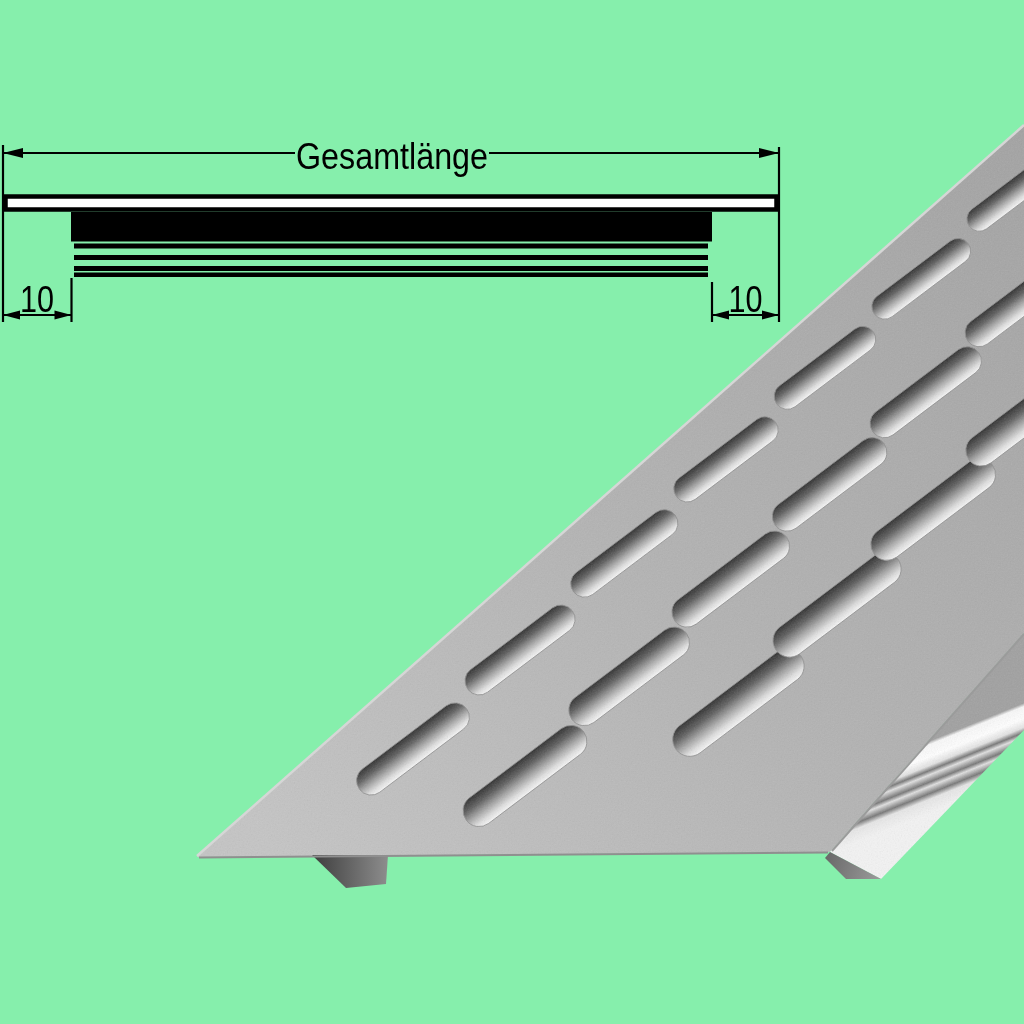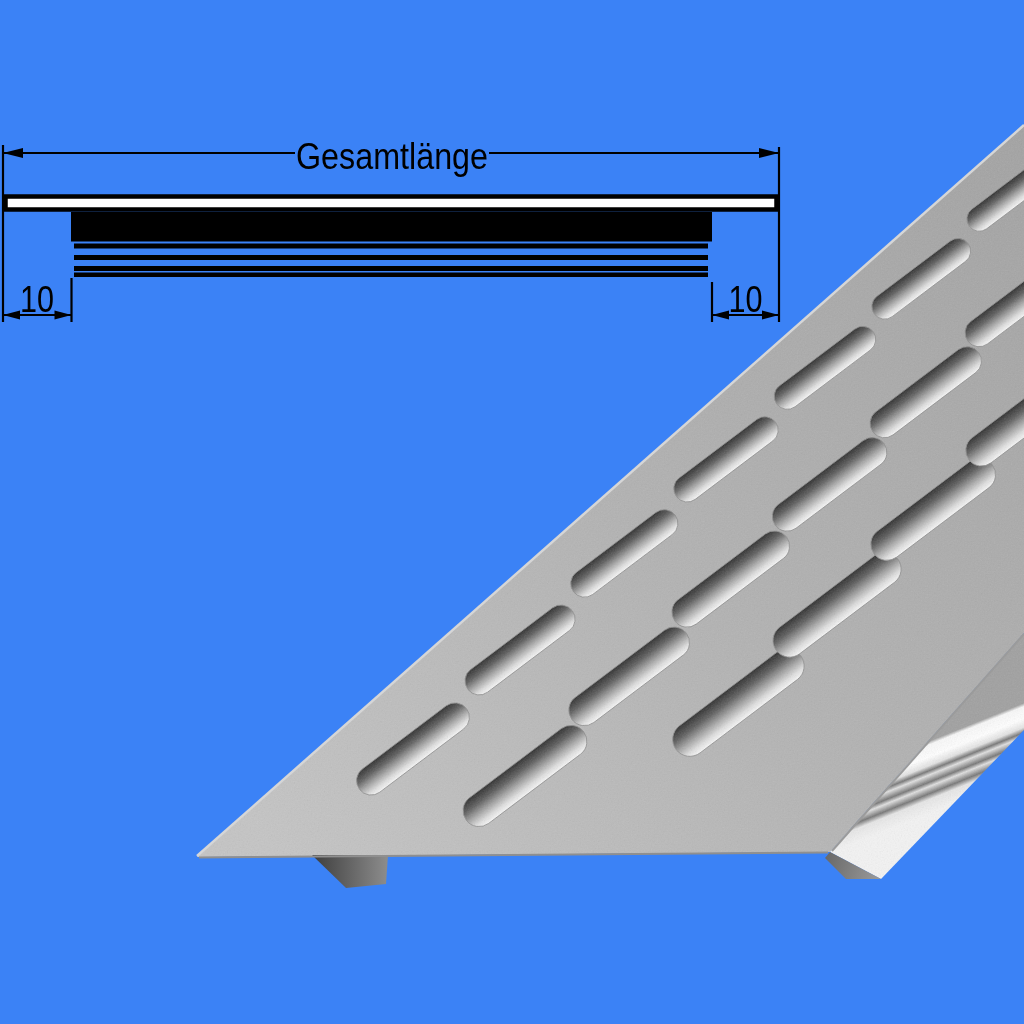--- a/index.html
+++ b/index.html
@@ -4,21 +4,21 @@
 <style>
   html, body {
     margin: 0;
     padding: 0;
     background: #ffffff;
   }
   .canvas {
     position: relative;
     width: 1024px;
     height: 1024px;
-    background: #3b82f6;
+    background: #86efac;
     overflow: hidden;
     font-family: "Liberation Sans", sans-serif;
   }
   svg { display: block; }
   .dim-line   { stroke: #000000; stroke-width: 2.2; fill: none; }
   .dim-arrow  { fill: #000000; stroke: none; }
   .dim-text   { fill: #000000; font-family: "Liberation Sans", sans-serif; }
   .profile-outline { fill: #ffffff; stroke: #000000; stroke-width: 4.5; }
   .profile-solid   { fill: #000000; stroke: none; }
 </style>

